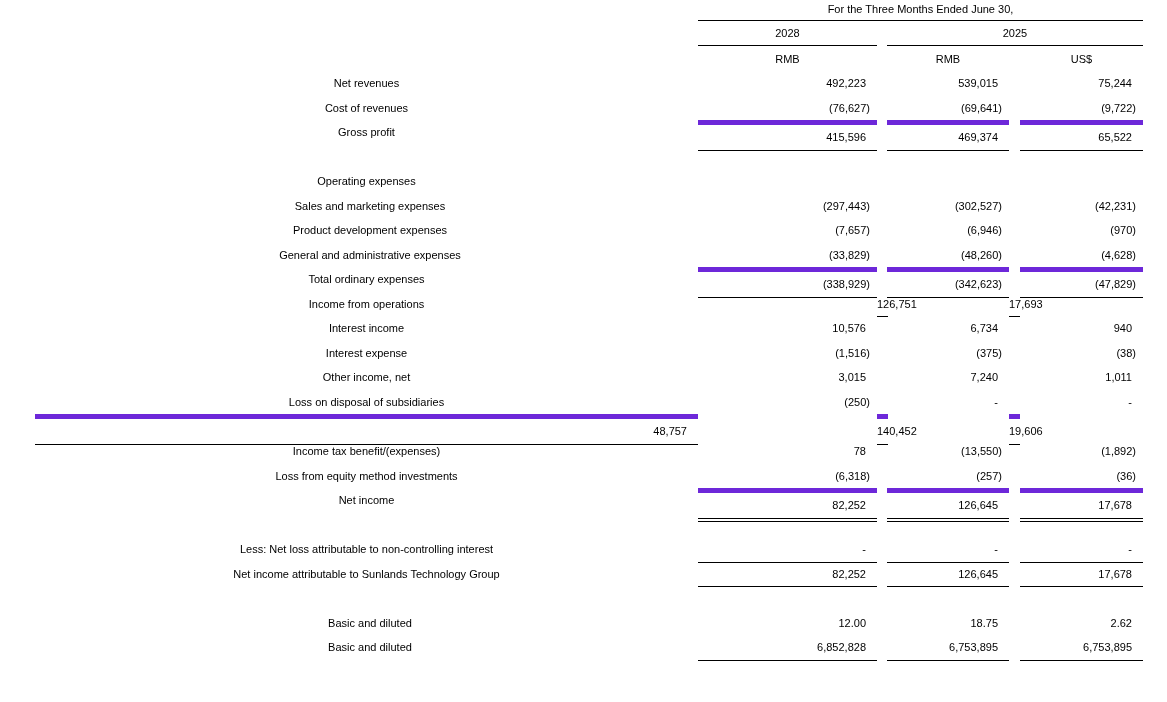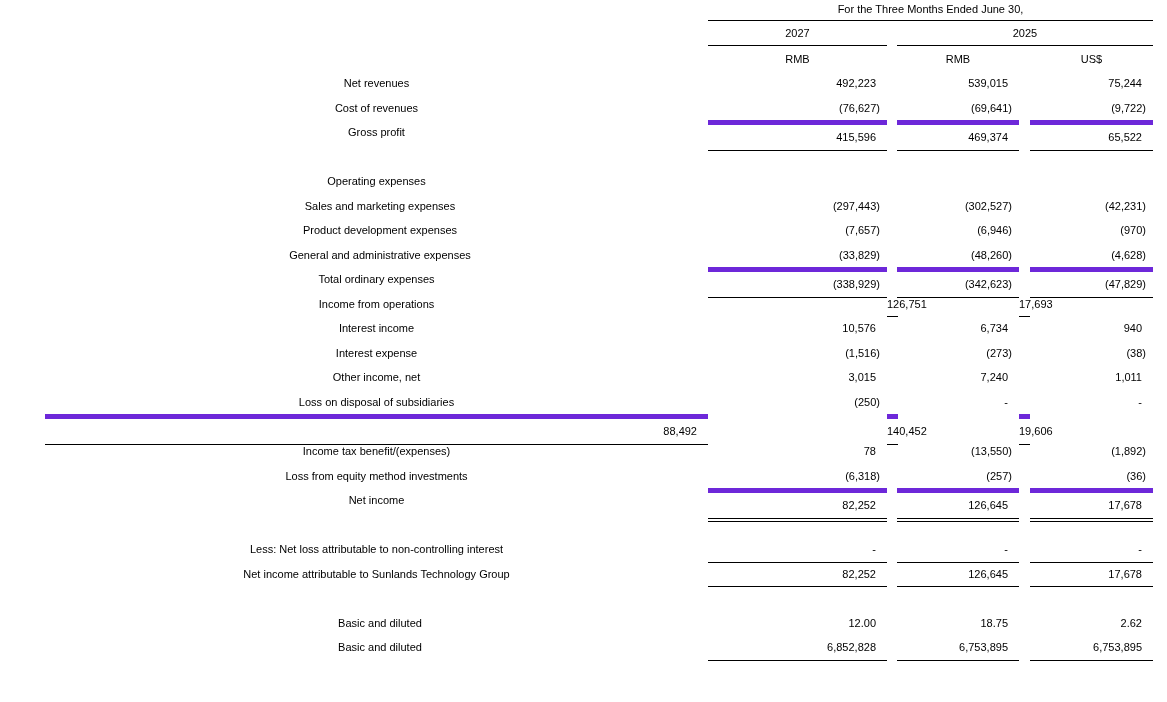--- a/index.html
+++ b/index.html
@@ -2,21 +2,21 @@
 <html><head>
 <meta charset="utf-8">
 <style>
   * { box-sizing: border-box; margin: 0; padding: 0; }
   html, body { width: 1167px; height: 702px; background: #ffffff; overflow: hidden; }
   body {
     font-family: "Liberation Sans", sans-serif;
     font-size: 11px;
     color: #000000;
   }
-  .tbl { margin-left: 45px; width: 1108px; }
+  .tbl { margin-left: 35px; width: 1108px; }
   .row {
     display: grid;
     grid-template-columns: 663px 179px 10px 122px 11px 123px;
   }
   .cell { box-sizing: border-box; }
 
   
   .h1 { height: 21px; }
   .h1 .title {
     grid-column: 2 / 7;
@@ -48,21 +48,21 @@
 
 <div class="tbl">
 
   <div class="row h1">
     <div class="cell lbl"></div>
     <div class="cell title">For the Three Months Ended June 30,</div>
   </div>
 
   <div class="row h2">
     <div class="cell lbl"></div>
-    <div class="cell yr">2027</div>
+    <div class="cell yr">2028</div>
     <div class="cell"></div>
     <div class="cell yr span25">2025</div>
   </div>
 
   <div class="row h3">
     <div class="cell lbl"></div>
     <div class="cell cur">RMB</div>
     <div class="cell"></div>
     <div class="cell cur">RMB</div>
     <div class="cell"></div>
@@ -154,42 +154,42 @@
         <div class="cell num">10,576</div>
         <div class="cell"></div>
         <div class="cell num">6,734</div>
         <div class="cell"></div>
         <div class="cell num">940</div>
       </div>
       <div class="row r">
         <div class="cell lbl">Interest expense</div>
         <div class="cell num neg">(1,516)</div>
         <div class="cell"></div>
-        <div class="cell num neg">(273)</div>
+        <div class="cell num neg">(375)</div>
         <div class="cell"></div>
         <div class="cell num neg">(38)</div>
       </div>
       <div class="row r">
         <div class="cell lbl">Other income, net</div>
         <div class="cell num">3,015</div>
         <div class="cell"></div>
         <div class="cell num">7,240</div>
         <div class="cell"></div>
         <div class="cell num">1,011</div>
       </div>
       <div class="row r">
         <div class="cell lbl">Loss on disposal of subsidiaries</div>
         <div class="cell num neg">(250)</div>
         <div class="cell"></div>
         <div class="cell num">-</div>
         <div class="cell"></div>
         <div class="cell num">-</div>
       </div>
       <div class="row r rt rb">
-        <div class="cell num">88,492</div>
+        <div class="cell num">48,757</div>
         <div class="cell"></div>
         <div class="cell num">140,452</div>
         <div class="cell"></div>
         <div class="cell num">19,606</div>
       </div>
       <div class="row r">
         <div class="cell lbl">Income tax benefit/(expenses)</div>
         <div class="cell num">78</div>
         <div class="cell"></div>
         <div class="cell num neg">(13,550)</div>

